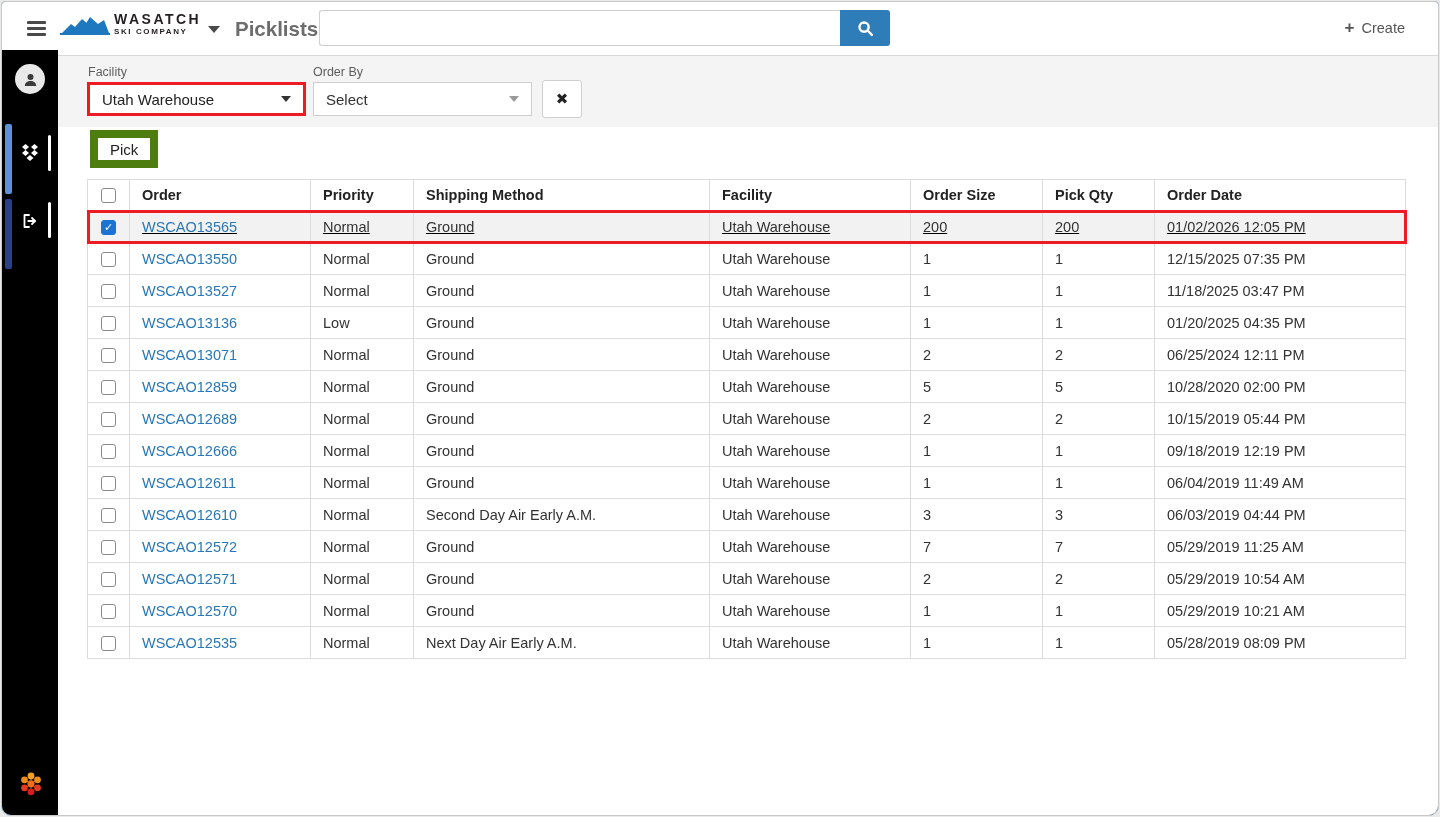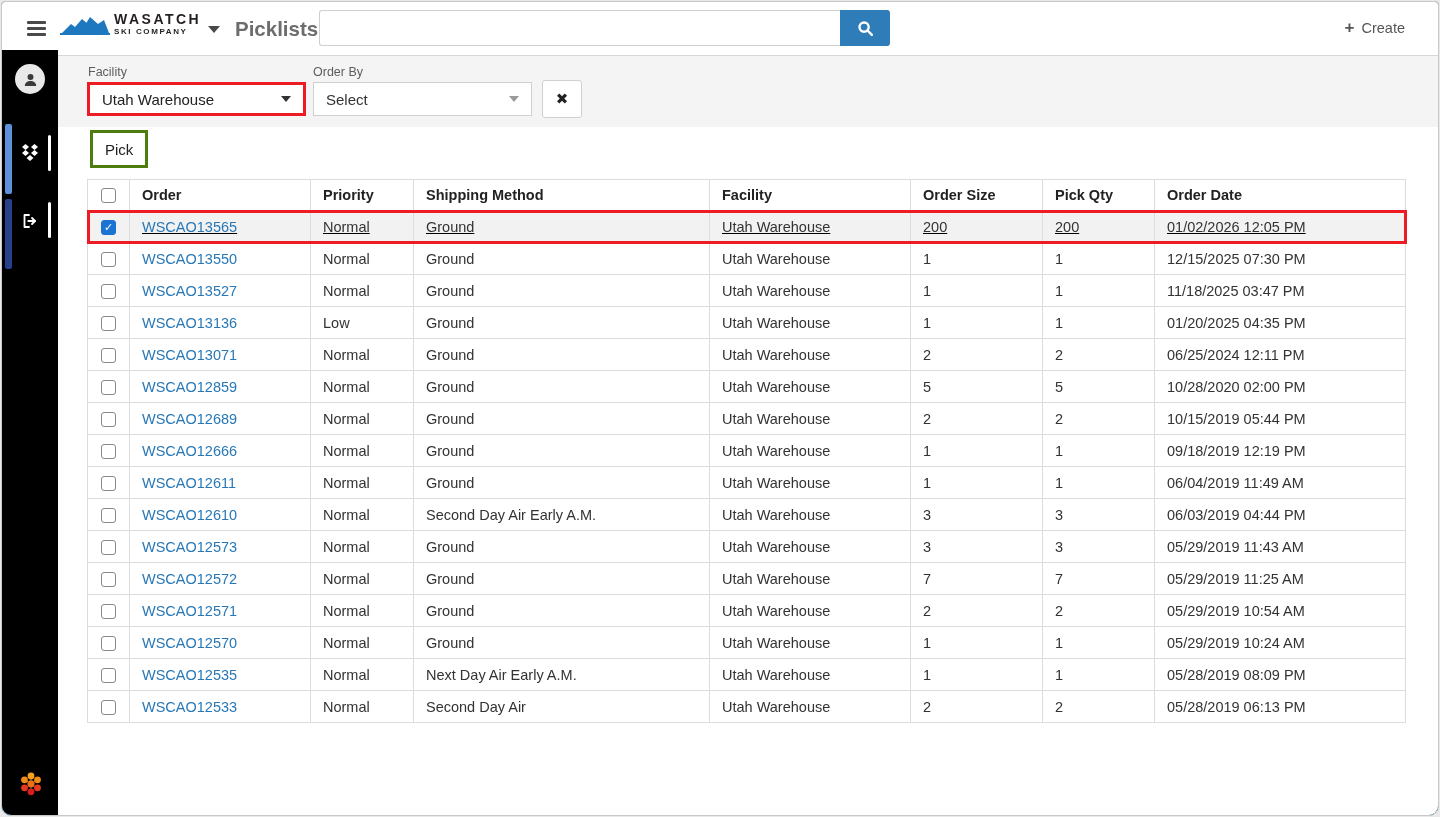--- a/index.html
+++ b/index.html
@@ -58,21 +58,21 @@
   .sel-facility { left:29px; width:219px; border:3px solid #ed1c24; color:#222; }
   .sel-orderby  { left:255px; width:219px; border:1px solid #cfcfcf; color:#333; }
   .sel-caret { width:0; height:0; border-left:5px solid transparent; border-right:5px solid transparent; }
   .caret-dark { border-top:6px solid #333; }
   .caret-gray { border-top:6px solid #9a9a9a; }
   .clear-btn { position:absolute; left:484px; top:24px; width:40px; height:38px; background:#fff;
     border:1px solid #cfcfcf; border-radius:3px; display:flex; align-items:center; justify-content:center;
     font-size:15px; font-weight:bold; color:#222; cursor:pointer; }
 
   .pick-btn { position:absolute; left:32px; top:74px; min-width:48px; height:38px; background:#fff;
-    border:3px solid #4d7c0f; font-size:15px; color:#222; padding:0 12px; cursor:pointer;
+    border:8px solid #4d7c0f; font-size:15px; color:#222; padding:0 12px; cursor:pointer;
     font-family:inherit; }
 
   
   .table-wrap { position:absolute; left:29px; top:123px; }
   table { border-collapse:collapse; table-layout:fixed; width:1318px; }
   th, td { border:1px solid #dcdcdc; font-size:14.5px; color:#333; text-align:left;
     padding:0 0 0 12px; overflow:hidden; white-space:nowrap; }
   th { height:31px; font-weight:bold; color:#222; }
   td { height:32px; }
   .cb-cell { padding:0; text-align:center; }
@@ -230,21 +230,21 @@
     <td>01/02/2026 12:05 PM</td>
   </tr>
             <tr>
     <td class="cb-cell"><span class="cb"></span></td>
     <td><a class="link">WSCAO13550</a></td>
     <td>Normal</td>
     <td>Ground</td>
     <td>Utah Warehouse</td>
     <td>1</td>
     <td>1</td>
-    <td>12/15/2025 07:30 PM</td>
+    <td>12/15/2025 07:35 PM</td>
   </tr>
             <tr>
     <td class="cb-cell"><span class="cb"></span></td>
     <td><a class="link">WSCAO13527</a></td>
     <td>Normal</td>
     <td>Ground</td>
     <td>Utah Warehouse</td>
     <td>1</td>
     <td>1</td>
     <td>11/18/2025 03:47 PM</td>
@@ -314,30 +314,20 @@
     <td><a class="link">WSCAO12610</a></td>
     <td>Normal</td>
     <td>Second Day Air Early A.M.</td>
     <td>Utah Warehouse</td>
     <td>3</td>
     <td>3</td>
     <td>06/03/2019 04:44 PM</td>
   </tr>
             <tr>
     <td class="cb-cell"><span class="cb"></span></td>
-    <td><a class="link">WSCAO12573</a></td>
-    <td>Normal</td>
-    <td>Ground</td>
-    <td>Utah Warehouse</td>
-    <td>3</td>
-    <td>3</td>
-    <td>05/29/2019 11:43 AM</td>
-  </tr>
-            <tr>
-    <td class="cb-cell"><span class="cb"></span></td>
     <td><a class="link">WSCAO12572</a></td>
     <td>Normal</td>
     <td>Ground</td>
     <td>Utah Warehouse</td>
     <td>7</td>
     <td>7</td>
     <td>05/29/2019 11:25 AM</td>
   </tr>
             <tr>
     <td class="cb-cell"><span class="cb"></span></td>
@@ -350,39 +340,29 @@
     <td>05/29/2019 10:54 AM</td>
   </tr>
             <tr>
     <td class="cb-cell"><span class="cb"></span></td>
     <td><a class="link">WSCAO12570</a></td>
     <td>Normal</td>
     <td>Ground</td>
     <td>Utah Warehouse</td>
     <td>1</td>
     <td>1</td>
-    <td>05/29/2019 10:24 AM</td>
+    <td>05/29/2019 10:21 AM</td>
   </tr>
             <tr>
     <td class="cb-cell"><span class="cb"></span></td>
     <td><a class="link">WSCAO12535</a></td>
     <td>Normal</td>
     <td>Next Day Air Early A.M.</td>
     <td>Utah Warehouse</td>
     <td>1</td>
     <td>1</td>
     <td>05/28/2019 08:09 PM</td>
-  </tr>
-            <tr>
-    <td class="cb-cell"><span class="cb"></span></td>
-    <td><a class="link">WSCAO12533</a></td>
-    <td>Normal</td>
-    <td>Second Day Air</td>
-    <td>Utah Warehouse</td>
-    <td>2</td>
-    <td>2</td>
-    <td>05/28/2019 06:13 PM</td>
   </tr>
           </tbody>
       </table>
     </div>
   </div>
 </div>
 
 </body></html>

